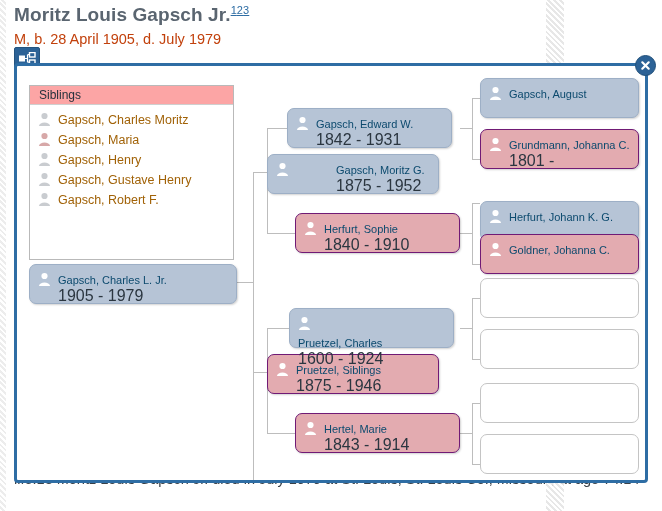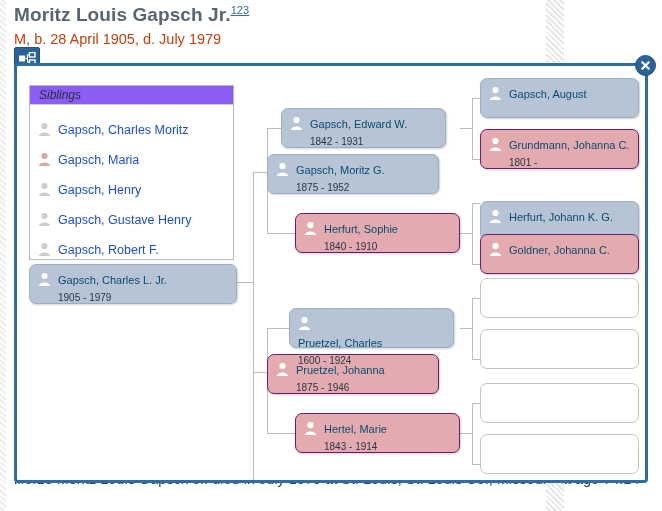--- a/index.html
+++ b/index.html
@@ -129,37 +129,35 @@
     position: absolute;
     left: 12px;
     top: 19px;
     width: 205px;
     height: 175px;
     border: 1px solid #b9b9b9;
     background: #ffffff;
   }
   .siblings-head {
     height: 19px;
-    background: #8b5cf6;
+    background: #fca5a5;
     border-bottom: 1px solid #cfcfcf;
     font-size: 12px;
     color: #26313c;
     padding: 2px 0 0 9px;
-    font-style: italic;
   }
   .siblings-list { padding: 5px 0 0 0; }
   .sibling-item {
     display: flex;
     align-items: center;
     height: 20px;
     padding-left: 8px;
     font-size: 12.5px;
-    color: #1d4ed8;
+    color: #a16207;
     cursor: pointer;
-    margin-top: 10px;
   }
   .sibling-item .av { margin-right: 7px; }
 
   
   .avatar { display: inline-block; width: 13px; height: 14px; flex: 0 0 13px; }
 
   
   .node {
     position: absolute;
     border-radius: 7px;
@@ -171,21 +169,21 @@
   }
   .node .av { margin: 1px 7px 0 0; }
   .node .txt { line-height: 15px; }
   .node .nm {
     font-size: 11px;
     color: #0c4a6e;
     white-space: nowrap;
     margin-top: 16px;
   }
   .node .dt {
-    font-size: 10px;
+    font-size: 16px;
     color: #2b3640;
     margin-top: 2px;
     white-space: nowrap;
   }
   .node.male   { background: #b6c4d6; border: 1px solid #9dafc6; }
   .node.female { background: #e3abb0; border: 1px solid #701a75; }
   .node.focus  { background: #b6c4d6; border: 1px solid #9dafc6; }
   .node.empty  {
     background: #ffffff;
     border: 1px solid #c4c4c4;
@@ -333,47 +331,47 @@
               <circle cx="6.5" cy="4" r="3.1" fill="#ffffff"></circle>
               <path d="M0.9 14 C1.4 9.3 11.6 9.3 12.1 14 Z" fill="#ffffff"></path>
             </svg>
         </span>
         <span class="txt">
           <span class="nm">Gapsch, Charles L. Jr.</span><br>
           <span class="dt">1905 - 1979</span>
         </span>
       </div>
 
-      <div class="node male" style="left:250px; top:88px; width:172px; height:40px;">
+      <div class="node male" style="left:250px; top:88px; width:172px; height:40px;gap:40px;">
         <span class="av">
           <svg class="avatar" viewBox="0 0 13 14">
               <circle cx="6.5" cy="4" r="3.1" fill="#ffffff"></circle>
               <path d="M0.9 14 C1.4 9.3 11.6 9.3 12.1 14 Z" fill="#ffffff"></path>
             </svg>
         </span>
         <span class="txt">
           <span class="nm">Gapsch, Moritz G.</span><br>
           <span class="dt">1875 - 1952</span>
         </span>
       </div>
 
       <div class="node female" style="left:250px; top:288px; width:172px; height:40px;">
         <span class="av">
           <svg class="avatar" viewBox="0 0 13 14">
               <circle cx="6.5" cy="4" r="3.1" fill="#ffffff"></circle>
               <path d="M0.9 14 C1.4 9.3 11.6 9.3 12.1 14 Z" fill="#ffffff"></path>
             </svg>
         </span>
         <span class="txt">
-          <span class="nm">Pruetzel, Johanna</span><br>
+          <span class="nm">Pruetzel, Siblings</span><br>
           <span class="dt">1875 - 1946</span>
         </span>
       </div>
 
-      <div class="node male" style="left:264px; top:42px; width:165px; height:40px;">
+      <div class="node male" style="left:270px; top:42px; width:165px; height:40px;">
         <span class="av">
           <svg class="avatar" viewBox="0 0 13 14">
               <circle cx="6.5" cy="4" r="3.1" fill="#ffffff"></circle>
               <path d="M0.9 14 C1.4 9.3 11.6 9.3 12.1 14 Z" fill="#ffffff"></path>
             </svg>
         </span>
         <span class="txt">
           <span class="nm">Gapsch, Edward W.</span><br>
           <span class="dt">1842 - 1931</span>
         </span>

